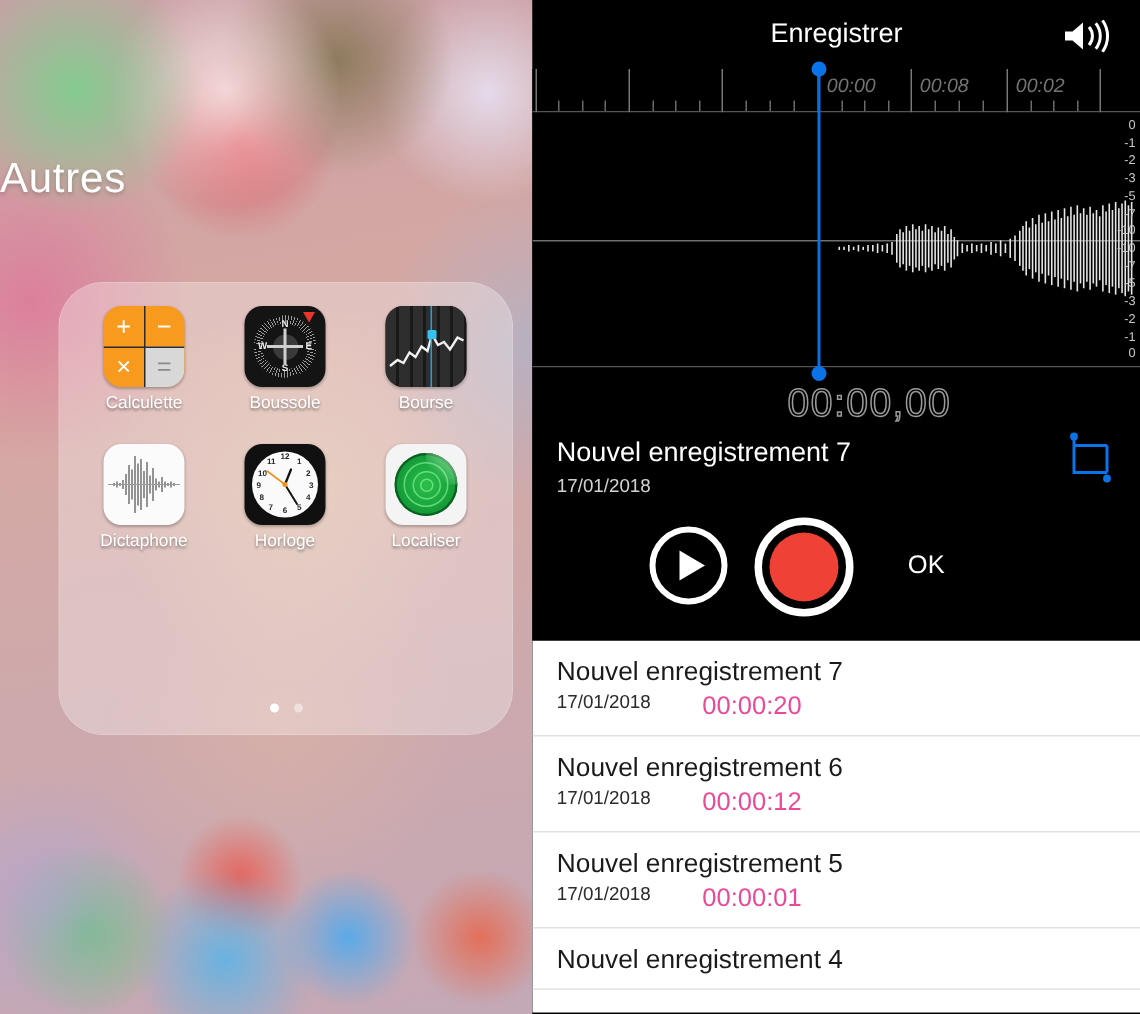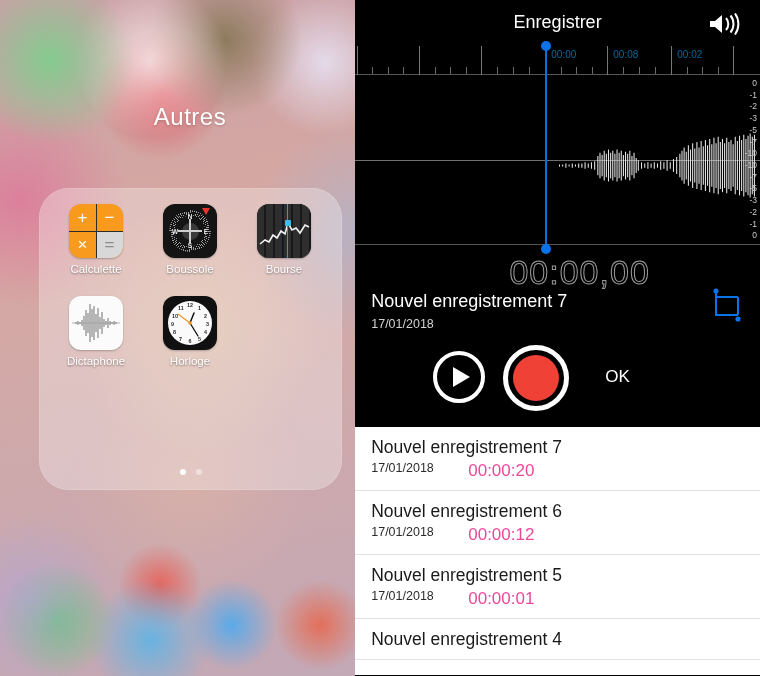--- a/index.html
+++ b/index.html
@@ -27,22 +27,22 @@
       radial-gradient(circle 65px at 232px 625px, rgba(85,170,235,.95), rgba(85,170,235,0) 70%),
       radial-gradient(circle 65px at 320px 625px, rgba(230,105,80,.9), rgba(230,105,80,0) 70%),
       radial-gradient(circle 160px at 190px 480px, rgba(222,180,165,.6), rgba(222,180,165,0) 75%),
       linear-gradient(170deg,#c9a0a6 0%,#d6a8a2 35%,#cfa9aa 60%,#c3a8b6 100%);
   }
   #left::after{
     content:""; position:absolute; inset:0; pointer-events:none;
     backdrop-filter:blur(0px);
   }
   .folder-title {
-    position:absolute; top:103px; left:0; width:380px; text-align:center;
-    color:#fff; font-size:24px; font-weight:300; letter-spacing:.5px;
+    position:absolute; top:103px; left:0; width:380px; text-align:left;
+    color:#fff; font-size:28px; font-weight:300; letter-spacing:.5px;
     text-shadow:0 1px 3px rgba(0,0,0,.22);
   }
   .folder {
     position:absolute; left:39px; top:188px; width:303px; height:302px;
     border-radius:30px;
     background:rgba(255,255,255,.30);
     box-shadow:inset 0 0 0 .5px rgba(255,255,255,.25);
   }
   .grid { position:absolute; left:10px; top:16px; width:283px; display:flex; flex-wrap:wrap; }
   .app { width:94px; height:92px; display:flex; flex-direction:column; align-items:center; }
@@ -117,37 +117,37 @@
   #right { width:433px; height:676px; background:#000; position:relative; }
 
   .rheader{height:46px;position:relative;}
   .rtitle{position:absolute;left:0;right:0;top:12px;text-align:center;color:#fff;font-size:18px;}
   .spk{position:absolute;right:15px;top:13px;width:38px;height:22px;}
 
   
   .ruler{position:relative;height:29px;background:#000;border-bottom:1px solid #555;}
   .ruler .tickmaj{position:absolute;top:0;width:1px;height:29px;background:#777;}
   .ruler .tickmin{position:absolute;bottom:0;width:1px;height:7px;background:#6a6a6a;}
-  .ruler .tlabel{position:absolute;top:3px;color:#0369a1;font-size:10px;}
+  .ruler .tlabel{position:absolute;top:3px;color:#737373;font-size:13px;font-style:italic;}
 
   
   .wave{position:relative;height:170px;background:#000;border-bottom:1px solid #555;overflow:hidden;}
   .wave .axis{position:absolute;left:0;right:0;top:50%;height:1px;background:#6f6f6f;}
   .wave svg{position:absolute;inset:0;}
   .dbcol{position:absolute;right:3px;top:4px;bottom:4px;width:22px;
          display:flex;flex-direction:column;justify-content:space-between;align-items:flex-end;}
   .dbcol span{color:#c9c9c9;font-size:8.5px;line-height:1;}
 
   
   .playhead{position:absolute;top:46px;left:190px;width:2px;height:203px;background:#0a6ede;z-index:5;}
   .phdot{position:absolute;left:-4px;width:10px;height:10px;border-radius:50%;background:#0a73e8;}
 
   
   .info{position:relative;height:182px;background:#000;}
-  .timer{position:absolute;left:0;right:0;top:8px;text-align:center;font-size:34px;
+  .timer{position:absolute;left:0;right:0;top:8px;text-align:center;font-size:26px;
     color:transparent;-webkit-text-stroke:1px #9a9a9a;letter-spacing:1px;font-weight:300;margin-left:44px;}
   .recname{position:absolute;left:16px;top:46px;color:#fff;font-size:18px;}
   .recdate{position:absolute;left:16px;top:72px;color:#d2d2d2;font-size:12.5px;}
   .trim{position:absolute;right:16px;top:42px;width:34px;height:38px;}
 
   .ctrls{position:absolute;left:0;right:0;top:100px;height:66px;}
   .btn-play{position:absolute;left:78px;top:6px;width:52px;height:52px;border-radius:50%;
     border:4px solid #fff;background:#000;}
   .btn-play .tri{position:absolute;left:16px;top:12px;width:0;height:0;
     border-top:10px solid transparent;border-bottom:10px solid transparent;border-left:17px solid #fff;}
@@ -268,20 +268,30 @@
             <div class="num" style="bottom:6px;left:50%;transform:translateX(-50%)">6</div>
             <div class="num" style="top:40px;left:16px">7</div>
             <div class="num" style="top:33px;left:10px">8</div>
             <div class="num" style="top:25px;left:8px">9</div>
             <div class="num" style="top:17px;left:9px">10</div>
             <div class="num" style="top:9px;left:15px">11</div>
           </div>
           <div class="app-label">Horloge</div>
         </div>
 
+        <div class="app">
+          <div class="icon ic-loc">
+            <div class="radar"></div>
+            <div class="ring" style="width:30px;height:30px"></div>
+            <div class="ring" style="width:19px;height:19px"></div>
+            <div class="ring" style="width:9px;height:9px"></div>
+            <div class="sweep"></div>
+          </div>
+          <div class="app-label">Localiser</div>
+        </div>
 
       </div>
 
       <div class="page-dots">
         <div class="dot on"></div>
         <div class="dot"></div>
       </div>
     </div>
   </div>
 

